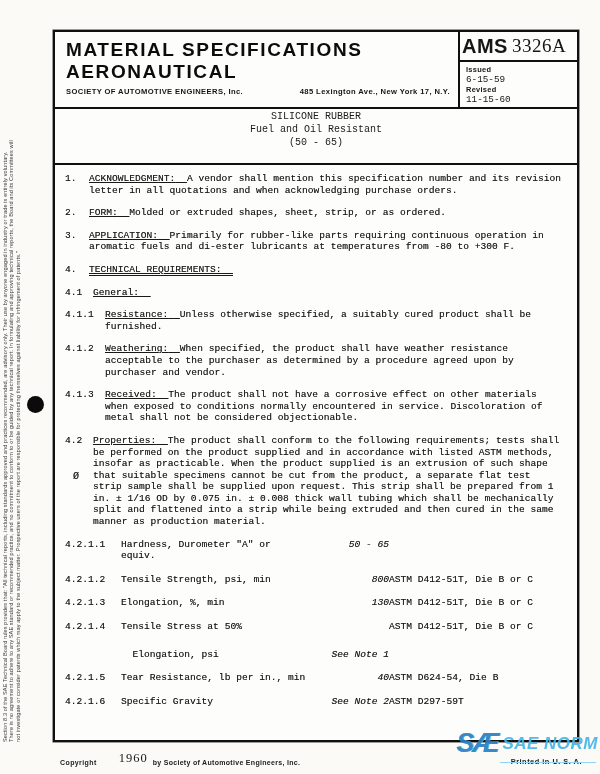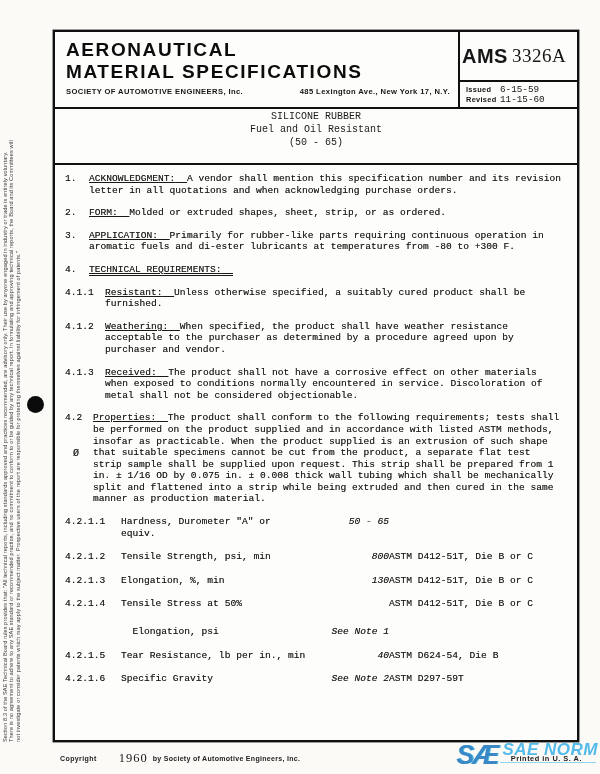--- a/index.html
+++ b/index.html
@@ -27,21 +27,21 @@
   
   .hdr{display:flex;height:75px;border-bottom:2.5px solid #101010;}
   .hdr-left{flex:1;border-right:2.5px solid #101010;padding:7px 8px 0 11px;box-sizing:border-box;}
   .hdr-title{font-size:19px;font-weight:bold;letter-spacing:1.6px;line-height:22px;color:#0c0c0c;}
   .hdr-sub{display:flex;justify-content:space-between;margin-top:4px;font-size:7.6px;font-weight:bold;letter-spacing:.4px;color:#151515;}
   .hdr-right{width:117px;display:flex;flex-direction:column;box-sizing:border-box;}
   .spec-id{flex:1;display:flex;align-items:center;padding-left:2px;border-bottom:2px solid #101010;}
   .spec-label{font-size:20px;font-weight:bold;letter-spacing:.5px;}
   .spec-number{font-family:"Liberation Serif",serif;font-size:19px;margin-left:4px;letter-spacing:.5px;}
   .dates{padding:3px 4px 2px 6px;font-size:7.4px;}
-  .date-row{display:flex;align-items:center;line-height:10px;}
+  .date-row{display:flex;align-items:flex-start;line-height:10px;flex-direction:column;}
   .date-label{width:34px;font-weight:bold;letter-spacing:.3px;}
   .date-val{font-family:"Liberation Mono","DejaVu Sans Mono",monospace;font-size:9.3px;}
   
   .title-block{height:56px;border-bottom:2.5px solid #101010;text-align:center;
     font-size:10px;line-height:13px;padding-top:1px;box-sizing:border-box;color:#1a1a1a;}
   
   .body{padding:8px 12px 0 10px;font-size:9.6px;line-height:11.6px;color:#191919;
     text-shadow:0 0 .4px rgba(20,20,20,.55);}
   .para{display:grid;margin-bottom:11px;position:relative;}
   .para.w1{grid-template-columns:24px 1fr;}
@@ -50,46 +50,46 @@
   .para.w4{grid-template-columns:46px 1fr;}
   .head{text-decoration:underline;}
   .head.u2{border-bottom:1px solid #191919;}
   .head::after{content:"\00a0\00a0";text-decoration:none;display:inline;}
   .rev-mark{position:absolute;left:8px;top:36px;font-size:10px;}
   
   .trow{display:grid;grid-template-columns:56px 188px 80px 1fr;margin-bottom:12px;}
   .t-label{white-space:pre-wrap;}
   .t-value{text-align:right;font-style:italic;}
   
-  .footer{position:absolute;left:60px;right:18px;top:751px;display:flex;align-items:center;}
+  .footer{position:absolute;left:60px;right:18px;top:751px;display:flex;align-items:flex-end;}
   .c-label{font-size:7px;font-weight:bold;letter-spacing:.4px;color:#222;}
   .c-year{font-family:"Liberation Serif",serif;font-size:12.5px;margin:0 5px 0 22px;letter-spacing:1px;}
   .c-text{font-size:7px;font-weight:bold;letter-spacing:.3px;color:#222;}
   .printed{margin-left:auto;font-size:7.4px;font-weight:bold;letter-spacing:.5px;color:#222;}
   
-  .watermark{position:absolute;right:2px;top:728px;display:flex;align-items:flex-start;z-index:5;opacity:.92;margin-top:12px;}
+  .watermark{position:absolute;right:2px;top:728px;display:flex;align-items:center;z-index:5;opacity:.92;}
   .wm-monogram{font-size:27px;font-weight:bold;font-style:italic;letter-spacing:-2px;
     color:#2a7fc1;text-shadow:1px 0 0 #45c0ec;}
   .wm-text{font-size:17px;font-weight:bold;font-style:italic;letter-spacing:.5px;color:#45b5e8;margin-left:5px;}
   .wm-rule{position:absolute;right:4px;top:762px;width:96px;border-top:1.4px solid #8fd6f2;z-index:5;}
 </style>
 </head>
 <body>
 
 <div class="margin-note-wrap">
   <div class="margin-note">Section 8.3 of the SAE Technical Board rules provides that: "All technical reports, including standards approved and practices recommended, are advisory only. Their use by anyone engaged in industry or trade is entirely voluntary. There is no agreement to adhere to any SAE standard or recommended practice, and no commitment to conform to or be guided by any technical report. In formulating and approving technical reports, the Board and its Committees will not investigate or consider patents which may apply to the subject matter. Prospective users of the report are responsible for protecting themselves against liability for infringement of patents."</div>
 </div>
 <div class="punch-dot"></div>
 
 <div class="doc">
 
   <div class="hdr">
     <div class="hdr-left">
+      <div class="hdr-title">MATERIAL SPECIFICATIONS</div>
       <div class="hdr-title">AERONAUTICAL</div>
-      <div class="hdr-title">MATERIAL SPECIFICATIONS</div>
       <div class="hdr-sub">
         <span>SOCIETY OF AUTOMOTIVE ENGINEERS, Inc.</span>
         <span>485 Lexington Ave.,  New York 17, N.Y.</span>
       </div>
     </div>
     <div class="hdr-right">
       <div class="spec-id">
         <span class="spec-label">AMS</span>
         <span class="spec-number">3326A</span>
       </div>
@@ -127,24 +127,28 @@
     <div class="para w1">
       <span>3.</span>
       <span><span class="head">APPLICATION:</span><span>Primarily for rubber-like parts requiring continuous operation in aromatic fuels and di-ester lubricants at temperatures from -80 to +300 F.</span></span>
     </div>
 
     <div class="para w1">
       <span>4.</span>
       <span><span class="head u2">TECHNICAL REQUIREMENTS:</span><span></span></span>
     </div>
 
+    <div class="para w2">
+      <span>4.1</span>
+      <span><span class="head">General:</span><span></span></span>
+    </div>
 
     <div class="para w3">
       <span>4.1.1</span>
-      <span><span class="head">Resistant:</span><span>Unless otherwise specified, a suitably cured product shall be furnished.</span></span>
+      <span><span class="head">Resistance:</span><span>Unless otherwise specified, a suitably cured product shall be furnished.</span></span>
     </div>
 
     <div class="para w3">
       <span>4.1.2</span>
       <span><span class="head">Weathering:</span><span>When specified, the product shall have weather resistance acceptable to the purchaser as determined by a procedure agreed upon by purchaser and vendor.</span></span>
     </div>
 
     <div class="para w3">
       <span>4.1.3</span>
       <span><span class="head">Received:</span><span>The product shall not have a corrosive effect on other materials when exposed to conditions normally encountered in service.  Discoloration of metal shall not be considered objectionable.</span></span>

